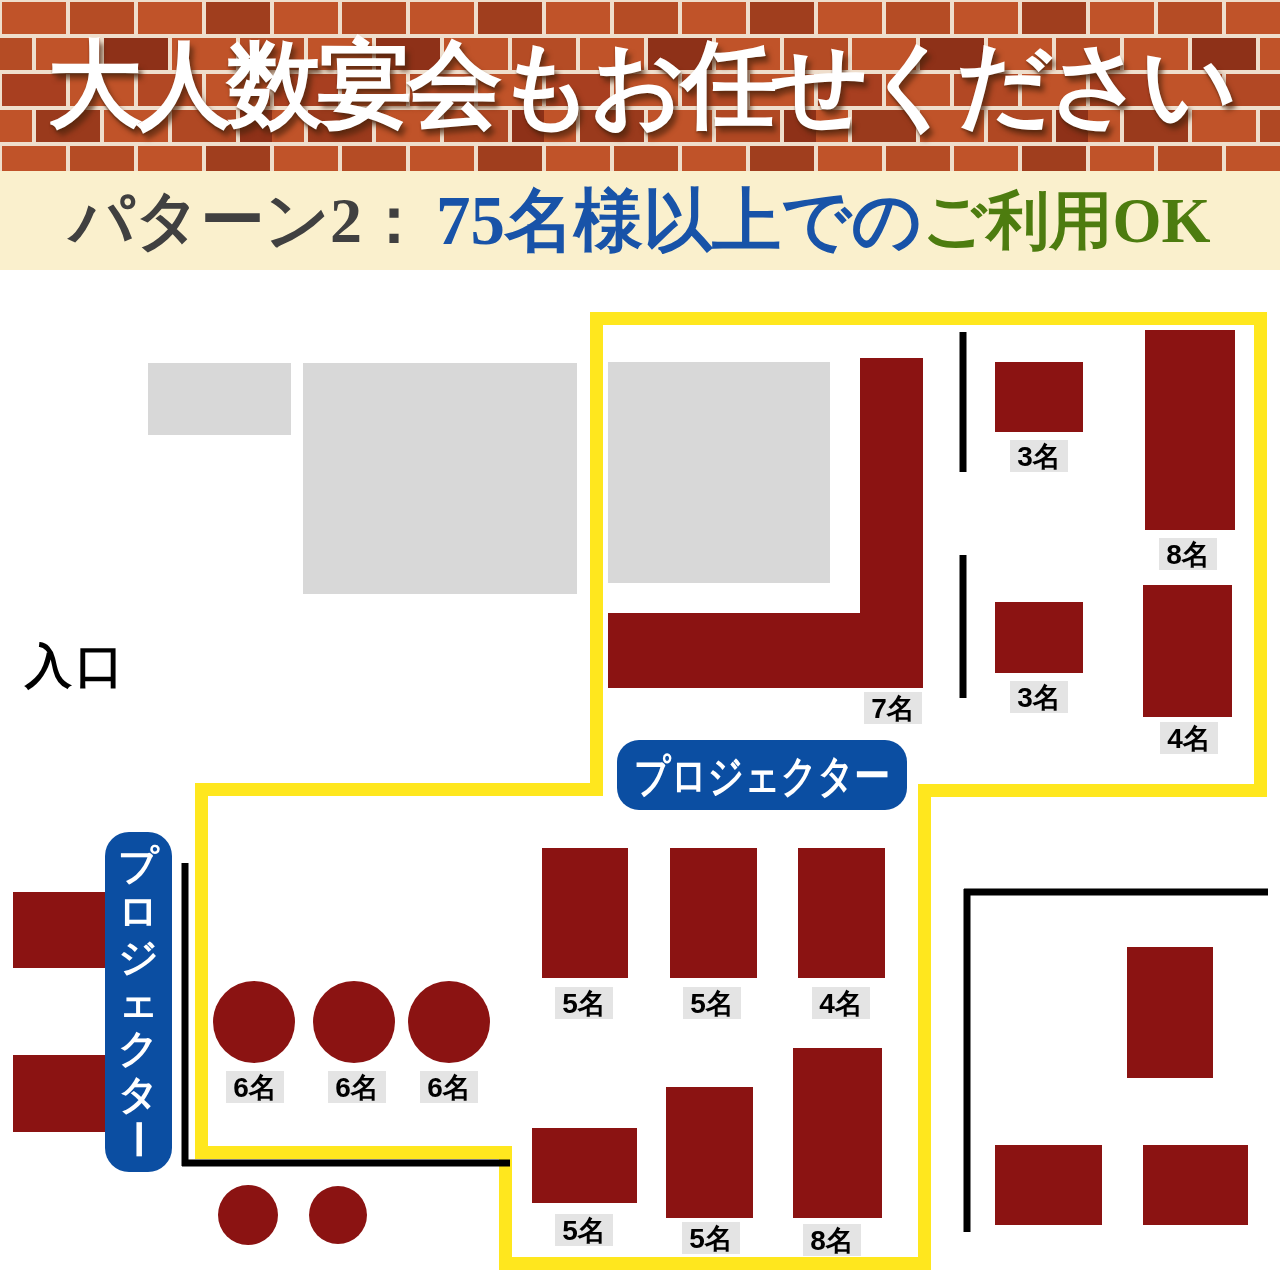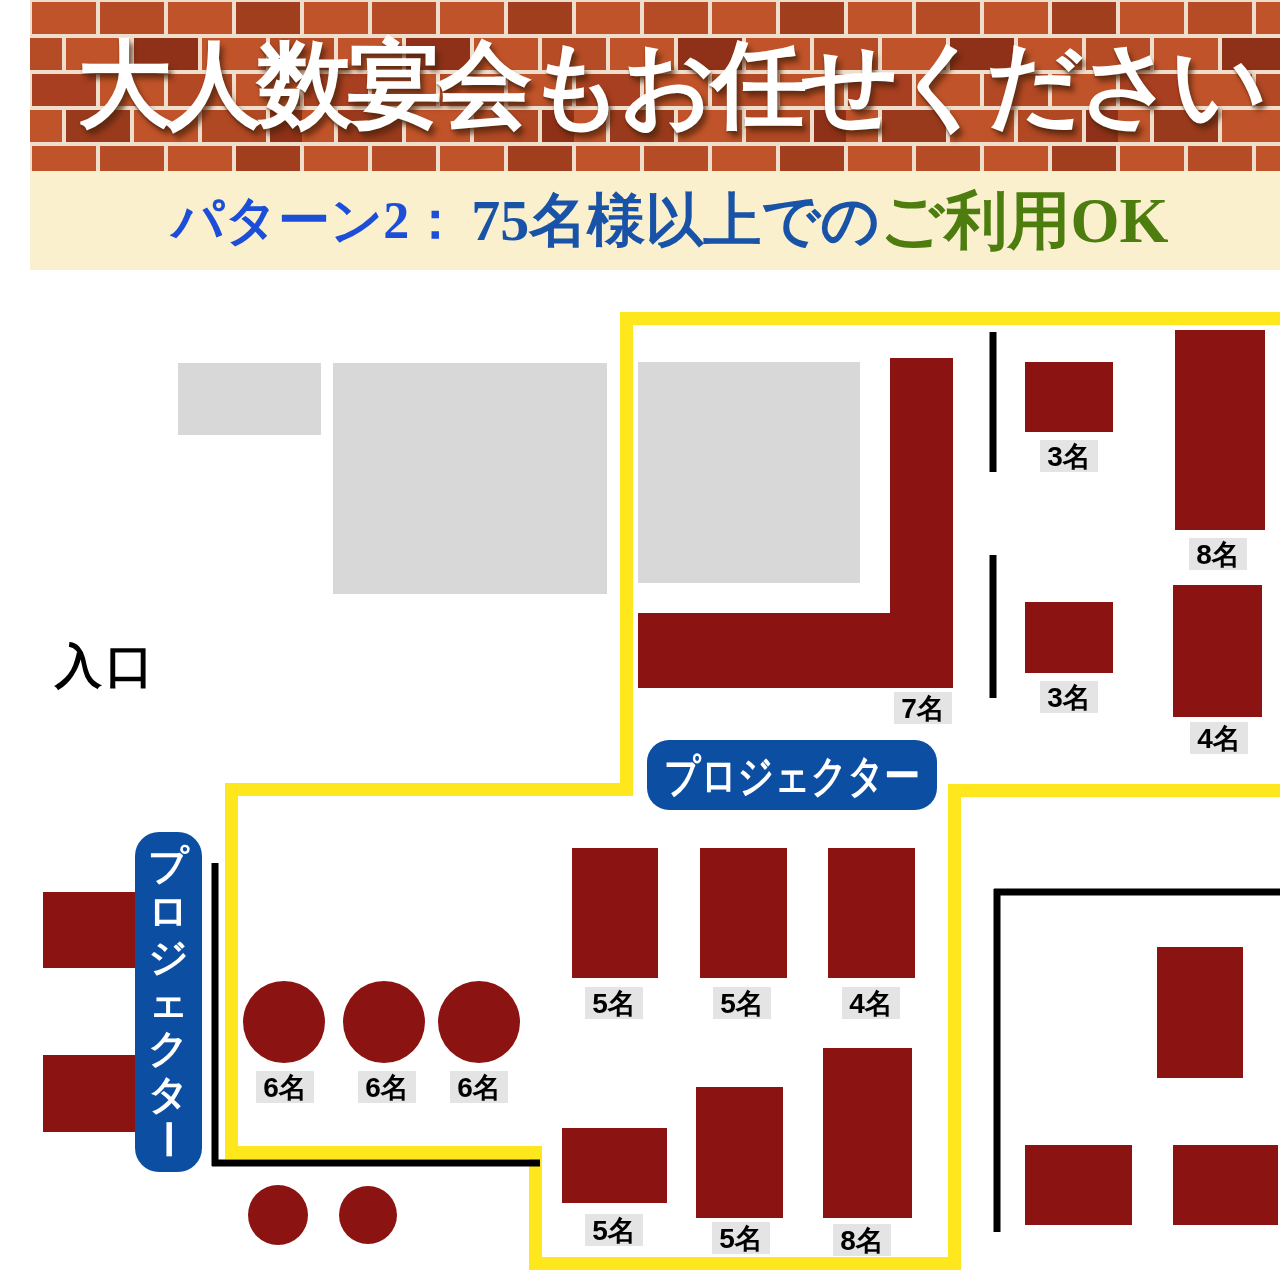--- a/index.html
+++ b/index.html
@@ -1,39 +1,39 @@
 <!DOCTYPE html>
 <html><head>
 <meta charset="utf-8">
 <style>
   * { margin:0; padding:0; box-sizing:border-box; }
   body { width:1280px; height:1280px; overflow:hidden; background:#fff;
          font-family:"Liberation Sans","DejaVu Sans",sans-serif; }
-  .poster { position:relative; width:1280px; height:1280px; background:#fff;padding-left:30px; }
+  .poster { position:relative; width:1280px; height:1280px; background:#fff; }
 
   
   .brick-banner { position:relative; width:1280px; height:171px; overflow:hidden; }
   .brick-banner svg.bricks { position:absolute; left:0; top:0; width:100%; height:100%; display:block; }
   .poster-title {
     position:absolute; left:0; top:0; width:100%; height:100%;
     display:flex; align-items:center; justify-content:center;
     color:#fff; font-size:95px; font-weight:bold; letter-spacing:-5px;
     text-shadow:4px 6px 5px rgba(75,35,12,.65), 0 2px 2px rgba(75,35,12,.5);
     white-space:nowrap;
   }
 
   
   .pattern-banner {
     width:1280px; height:99px; background:#FAF0CD;
     display:flex; align-items:center; justify-content:center;
     font-family:"Liberation Serif","DejaVu Serif",serif; font-weight:bold;
     white-space:nowrap;
   }
-  .pattern-prefix { color:#1d4ed8; font-size:52px; margin-right:10px; }
-  .pattern-highlight { color:#1853A8; font-size:58px; }
+  .pattern-prefix { color:#404040; font-size:64px; margin-right:10px; }
+  .pattern-highlight { color:#1853A8; font-size:69px; }
   .pattern-suffix { color:#4d7c0f; font-size:63px; }
 
   
   .floor-plan { position:relative; width:1280px; height:1010px; background:#fff; }
   .floor-plan svg { display:block; }
 </style>
 </head>
 <body>
 
 <div class="poster">

